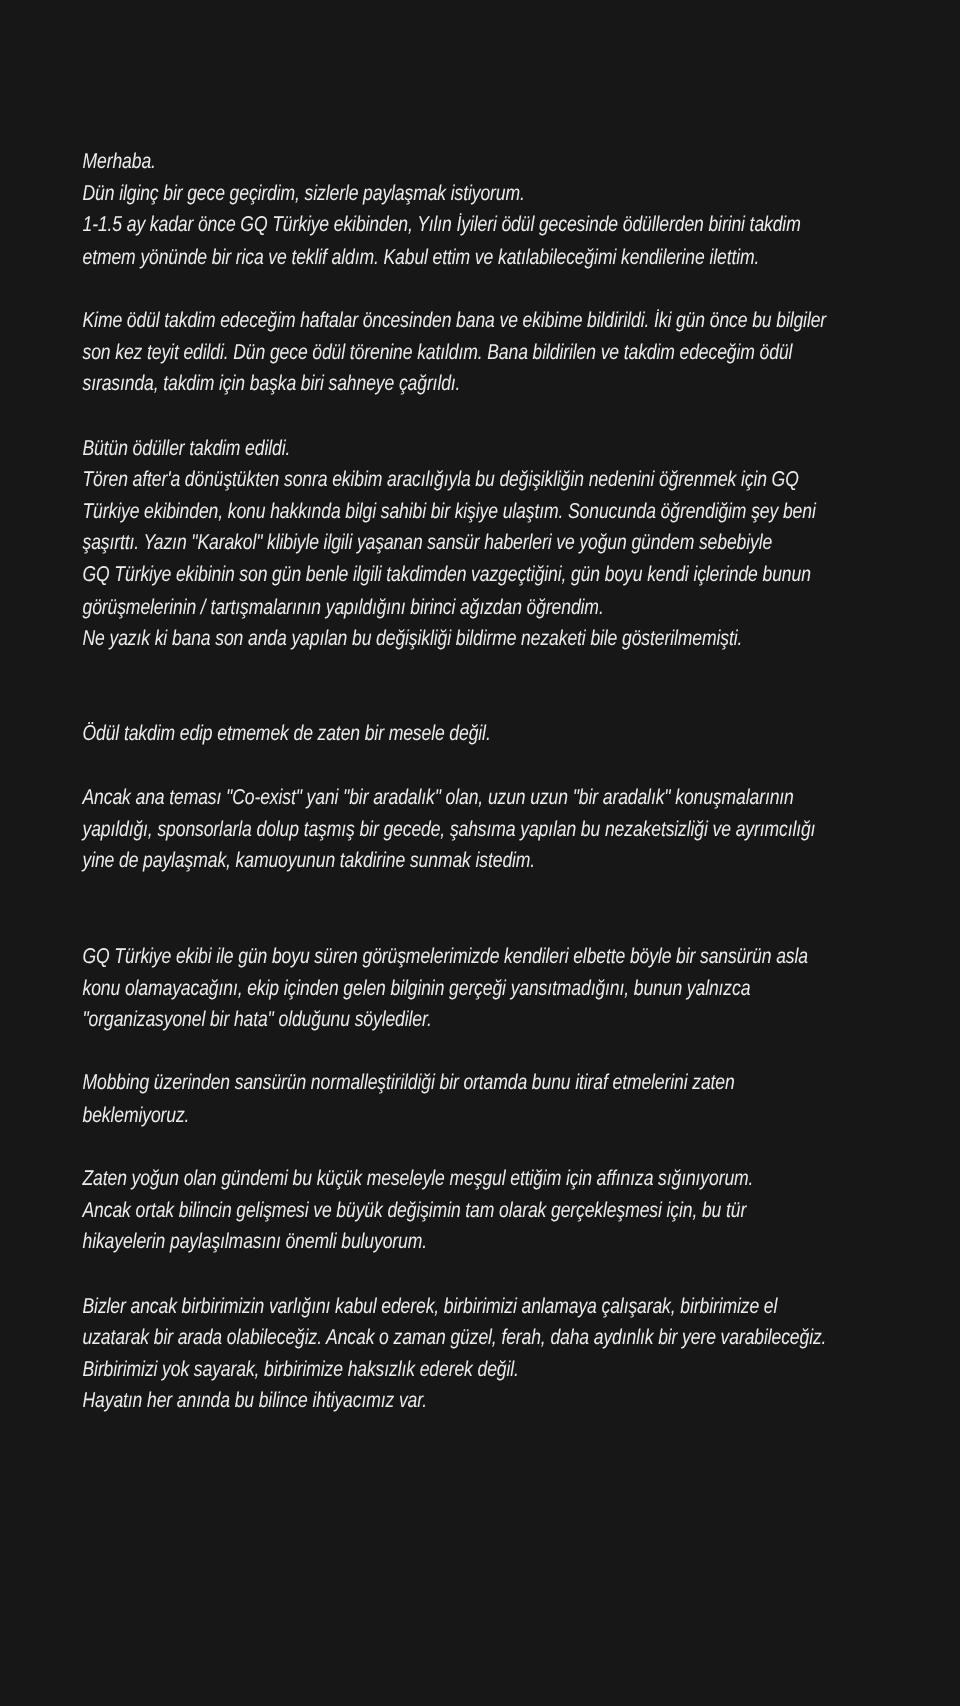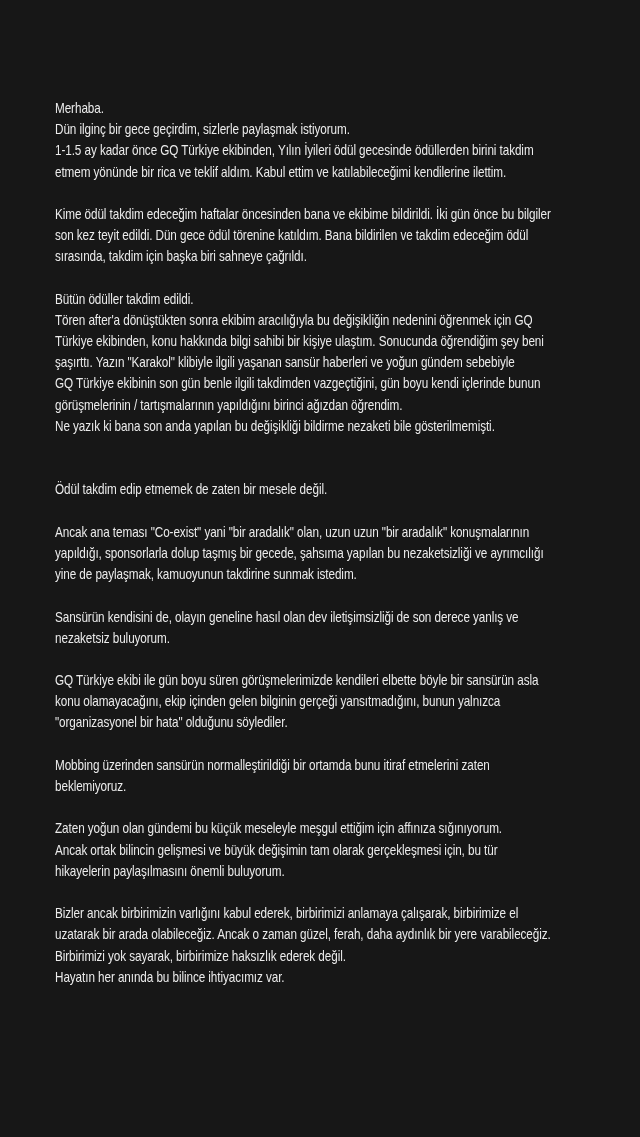--- a/index.html
+++ b/index.html
@@ -11,20 +11,21 @@
       width: 640px;
       height: 1137px;
       overflow: hidden;
       position: relative;
     }
     .page {
       position: absolute;
       left: 55px;
       top: 98px;
       width: 560px;
+      font-style: italic;
     }
     .line {
       display: block;
       height: 21.2px;
       line-height: 21.2px;
       font-family: "Liberation Sans", sans-serif;
       font-size: 14.3px;
       color: #ececec;
       white-space: nowrap;
       transform-origin: left center;
@@ -73,24 +74,20 @@
   </div>
   <span class="blank"></span>
 
   <div>
     <span class="line">Ancak ana teması "Co-exist" yani "bir aradalık" olan, uzun uzun "bir aradalık" konuşmalarının</span>
     <span class="line">yapıldığı, sponsorlarla dolup taşmış bir gecede, şahsıma yapılan bu nezaketsizliği ve ayrımcılığı</span>
     <span class="line">yine de paylaşmak, kamuoyunun takdirine sunmak istedim.</span>
   </div>
   <span class="blank"></span>
 
-  <div>
-    <span class="line">Sansürün kendisini de, olayın geneline hasıl olan dev iletişimsizliği de son derece yanlış ve</span>
-    <span class="line">nezaketsiz buluyorum.</span>
-  </div>
   <span class="blank"></span>
 
   <div>
     <span class="line">GQ Türkiye ekibi ile gün boyu süren görüşmelerimizde kendileri elbette böyle bir sansürün asla</span>
     <span class="line">konu olamayacağını, ekip içinden gelen bilginin gerçeği yansıtmadığını, bunun yalnızca</span>
     <span class="line">"organizasyonel bir hata" olduğunu söylediler.</span>
   </div>
   <span class="blank"></span>
 
   <div>

